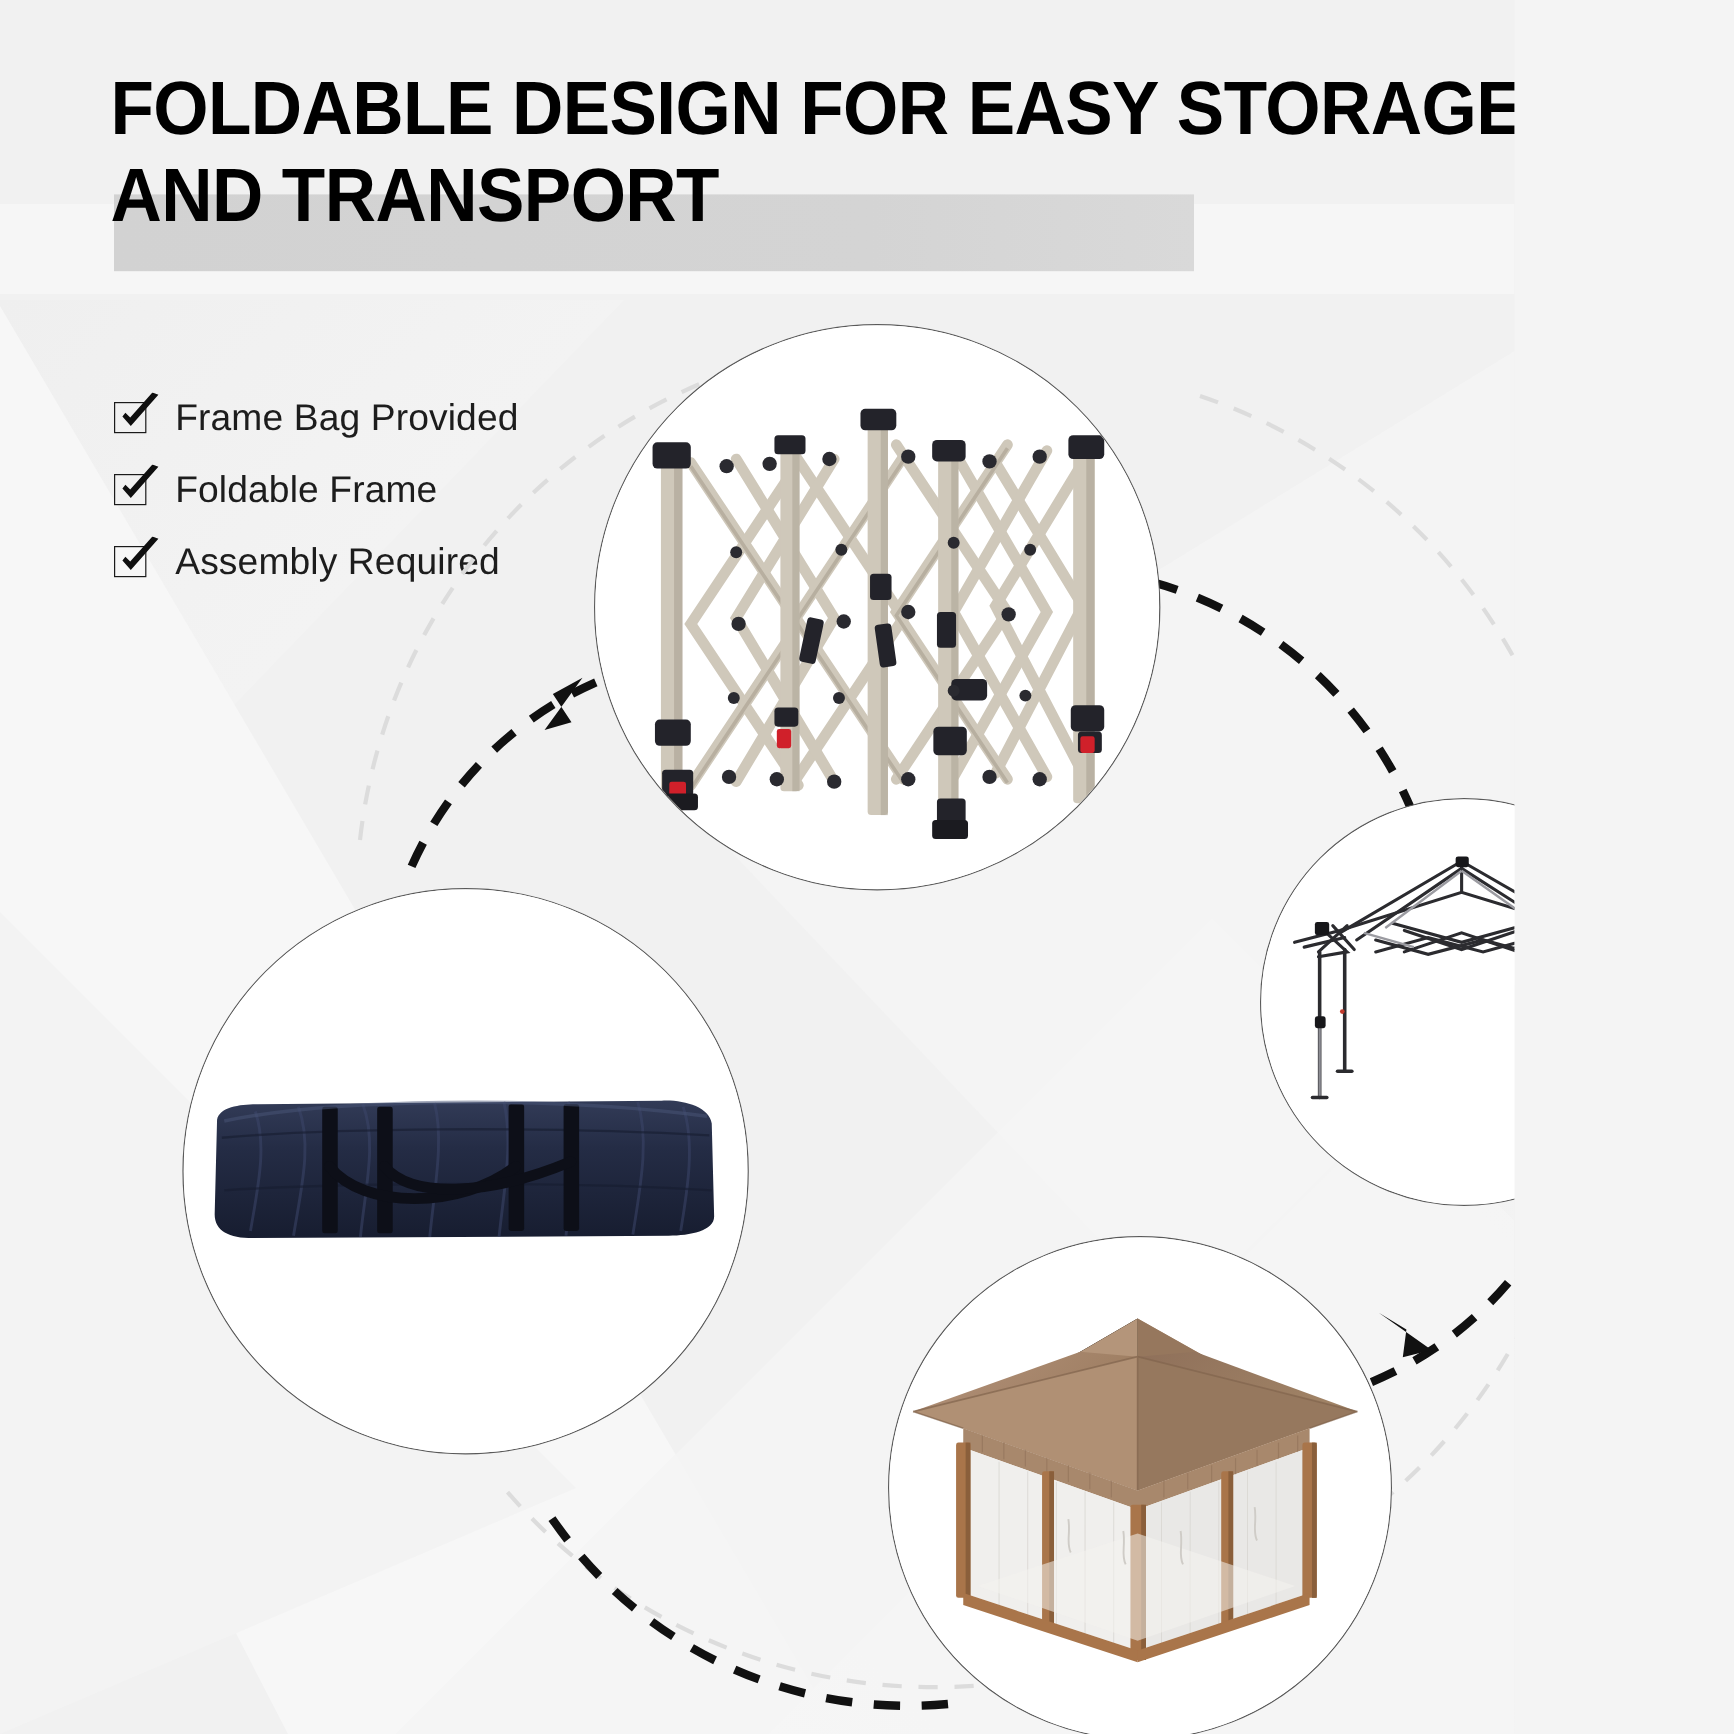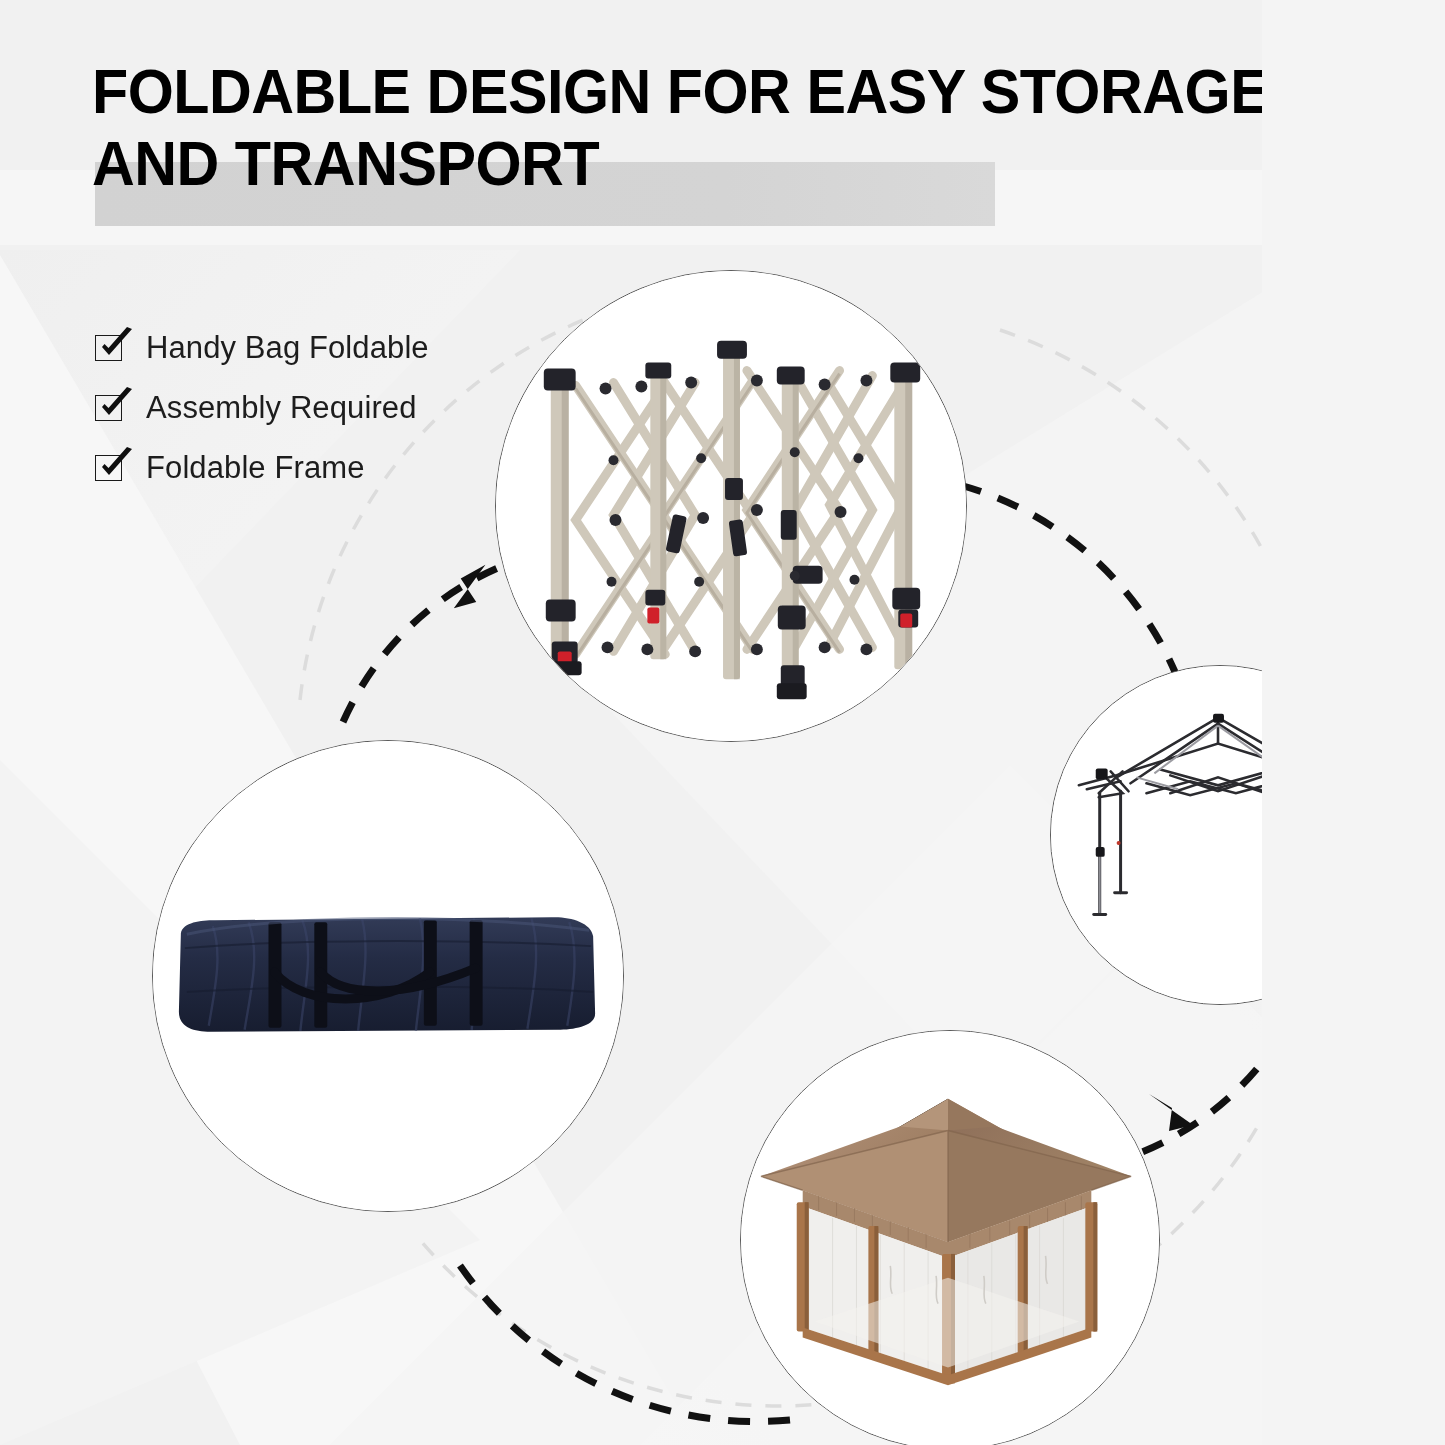--- a/index.html
+++ b/index.html
@@ -101,41 +101,41 @@
 
   <div class="features">
 
     <div class="feature-row">
       <span class="cbox">
         <span class="sq"></span>
         <svg width="40" height="40" viewBox="0 0 40 40">
           <path d="M6 20 L13 28 L36 2 L31 0 L12.5 21 L8.5 17 Z" fill="#0f0f0f"></path>
         </svg>
       </span>
-      <span class="feature-label">Handy Bag Foldable</span>
+      <span class="feature-label">Frame Bag Provided</span>
+    </div>
+
+    <div class="feature-row">
+      <span class="cbox">
+        <span class="sq"></span>
+        <svg width="40" height="40" viewBox="0 0 40 40">
+          <path d="M6 20 L13 28 L36 2 L31 0 L12.5 21 L8.5 17 Z" fill="#0f0f0f"></path>
+        </svg>
+      </span>
+      <span class="feature-label">Foldable Frame</span>
     </div>
 
     <div class="feature-row">
       <span class="cbox">
         <span class="sq"></span>
         <svg width="40" height="40" viewBox="0 0 40 40">
           <path d="M6 20 L13 28 L36 2 L31 0 L12.5 21 L8.5 17 Z" fill="#0f0f0f"></path>
         </svg>
       </span>
       <span class="feature-label">Assembly Required</span>
-    </div>
-
-    <div class="feature-row">
-      <span class="cbox">
-        <span class="sq"></span>
-        <svg width="40" height="40" viewBox="0 0 40 40">
-          <path d="M6 20 L13 28 L36 2 L31 0 L12.5 21 L8.5 17 Z" fill="#0f0f0f"></path>
-        </svg>
-      </span>
-      <span class="feature-label">Foldable Frame</span>
     </div>
 
   </div>
 
   <svg class="flow" viewBox="0 0 1445 1445">
 
     <g stroke="#dcdcdc" stroke-width="3.5" fill="none" stroke-dasharray="16 14" stroke-linecap="butt">
       <path d="M300,700 A470,470 0 0 1 640,300"></path>
       <path d="M1000,330 A470,470 0 0 1 1320,760"></path>
       <path d="M1320,930 A470,470 0 0 1 1040,1320"></path>

